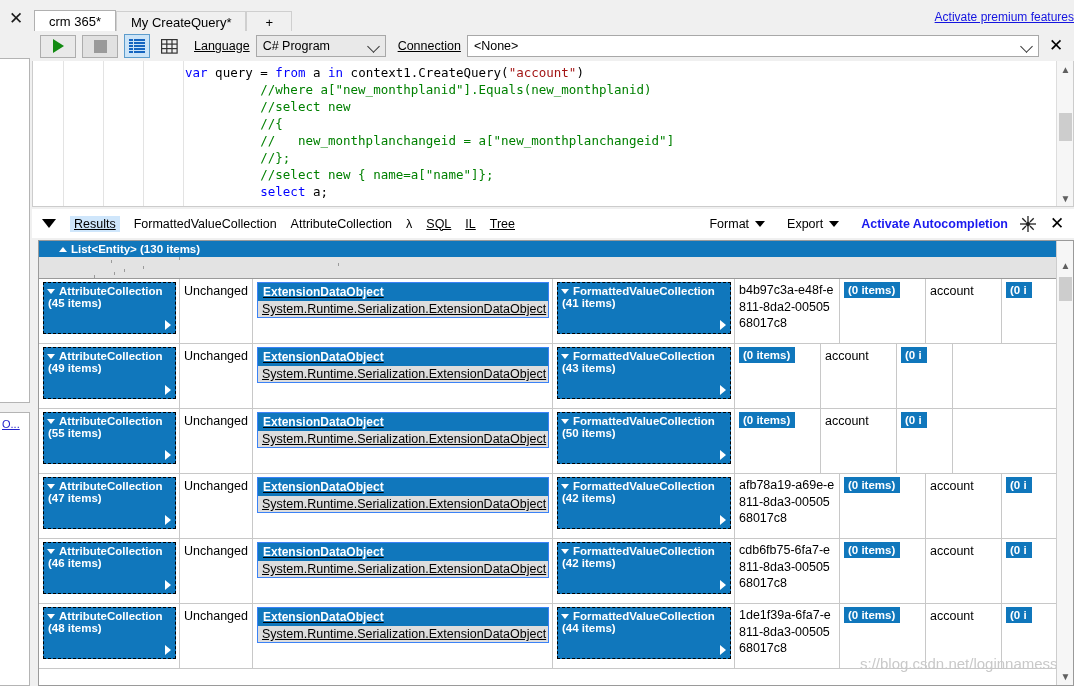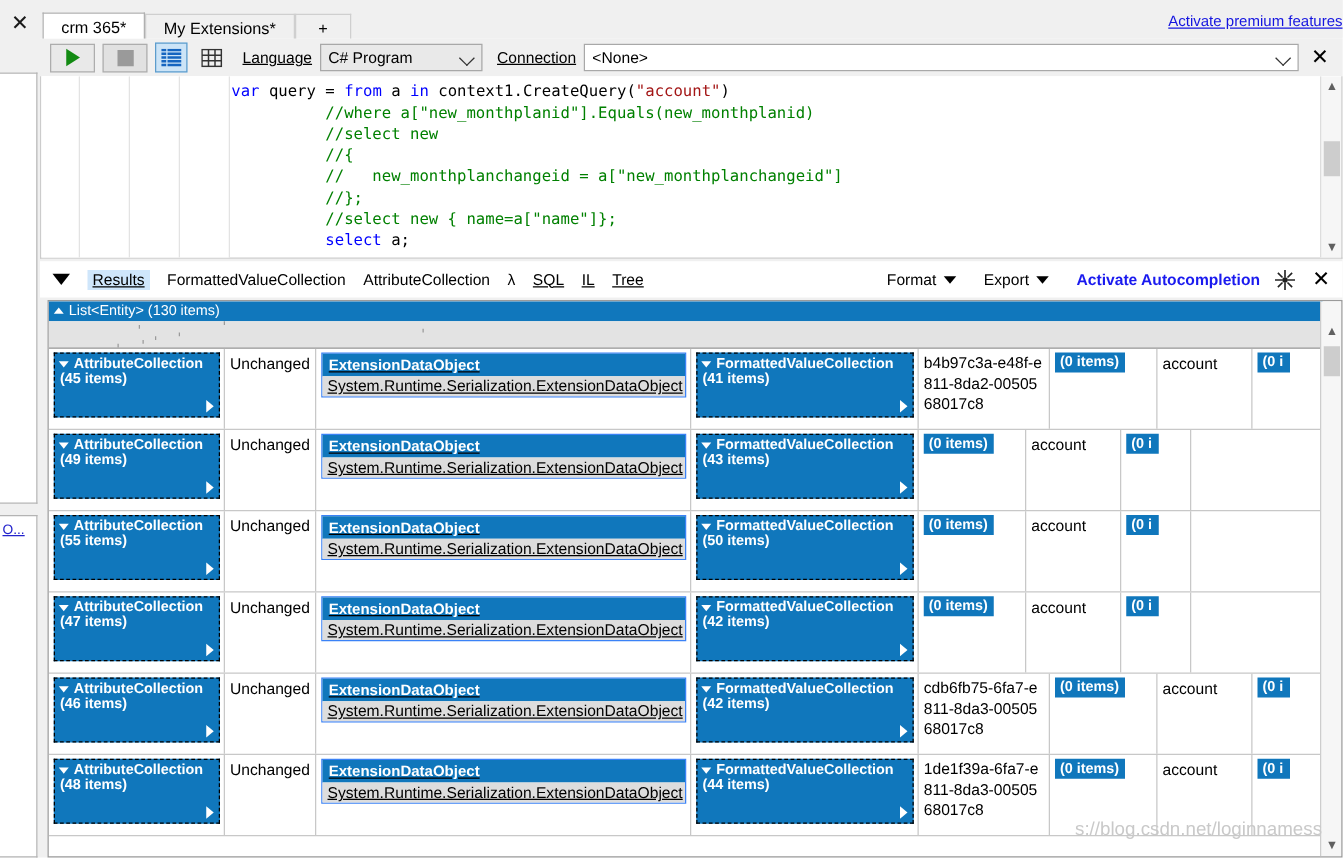--- a/index.html
+++ b/index.html
@@ -71,21 +71,21 @@
   .menu-item{margin-left:22px;font-size:12.5px;cursor:pointer;display:flex;align-items:center;white-space:nowrap;}
   .menu-item .dc{width:0;height:0;border-left:5px solid transparent;border-right:5px solid transparent;border-top:6px solid #000;margin-left:6px;}
   .auto-link{font-size:12.5px;font-weight:bold;color:#1a1aef;cursor:pointer;white-space:nowrap;}
   .spark{width:20px;height:20px;position:relative;cursor:pointer;}
   .res-x{width:22px;height:22px;text-align:center;line-height:22px;font-size:17px;cursor:pointer;}
 
   
   .grid-wrap{position:absolute;left:38px;top:240px;width:1036px;height:446px;background:#fff;
      border:1px solid #9a9a9a;box-sizing:border-box;overflow:hidden;}
   .grid-title{position:absolute;left:0;top:0;width:1019px;height:16px;background:#1077bc;color:#fff;
-     font-size:11.5px;font-weight:normal;line-height:16px;padding-left:4px;box-sizing:border-box;}
+     font-size:11.5px;font-weight:bold;line-height:16px;padding-left:20px;box-sizing:border-box;}
   .grid-title .tcar{display:inline-block;width:0;height:0;border-left:4px solid transparent;border-right:4px solid transparent;
      border-bottom:5px solid #fff;margin-right:4px;vertical-align:middle;}
   .ghead{position:absolute;left:0;top:16px;height:22px;width:1019px;background:#e3e3e3;display:flex;box-sizing:border-box;border-bottom:1px solid #9a9a9a;flex-direction:column;}
   .gh{border-right:1px solid #9a9a9a;box-sizing:border-box;font-size:12.5px;font-weight:bold;
       line-height:21px;padding-left:5px;overflow:hidden;white-space:nowrap;cursor:pointer;}
   .gbody{position:absolute;left:0;top:38px;width:1019px;height:407px;overflow:hidden;}
   .grow{display:flex;height:65px;box-sizing:border-box;border-bottom:1px solid #c8c8c8;}
   .gc{border-right:1px solid #c8c8c8;box-sizing:border-box;padding:3px 3px 0 4px;overflow:hidden;position:relative;}
   .gc.plain{font-size:12.5px;line-height:16px;padding-top:4px;}
   .chip{background:#1077bc;color:#fff;border:1px dashed #000;box-sizing:border-box;position:relative;
@@ -120,21 +120,21 @@
     <div class="host-panel2"></div>
     <div class="host-link">O...</div>
   </div>
 
   <div class="topbar">
     <div class="premium">Activate premium features</div>
   </div>
 
   <div class="tabstrip">
     <div class="tab active">crm 365*</div>
-    <div class="tab">My Extensions*</div>
+    <div class="tab">My CreateQuery*</div>
     <div class="tab plus">+</div>
   </div>
 
   <div class="editor-panel">
 
     <div class="tool-row">
       <div class="btn-sq first">
         <span class="tri"></span>
       </div>
       <div class="btn-sq">
@@ -369,20 +369,23 @@
           <div class="gc" style="width: 182px;">
             <div class="chip" style="height:52px">
               <div class="c1">
                 <span class="dcar"></span>
                 <span>FormattedValueCollection</span>
               </div>
               <div class="c2">(42 items)</div>
               <span class="rcar"></span>
             </div>
           </div>
+          <div class="gc" style="width: 105px;">
+            <div class="idcell">afb78a19-a69e-e811-8da3-0050568017c8</div>
+          </div>
           <div class="gc" style="width: 86px;"><span class="chip small">(0 items)</span></div>
           <div class="gc plain" style="width: 76px;">account</div>
           <div class="gc" style="width: 56px;"><span class="chip small">(0 i</span></div>
         </div>
         <div class="grow">
           <div class="gc" style="width: 141px;">
             <div class="chip" style="height:52px">
               <div class="c1">
                 <span class="dcar"></span>
                 <span>AttributeCollection</span>

